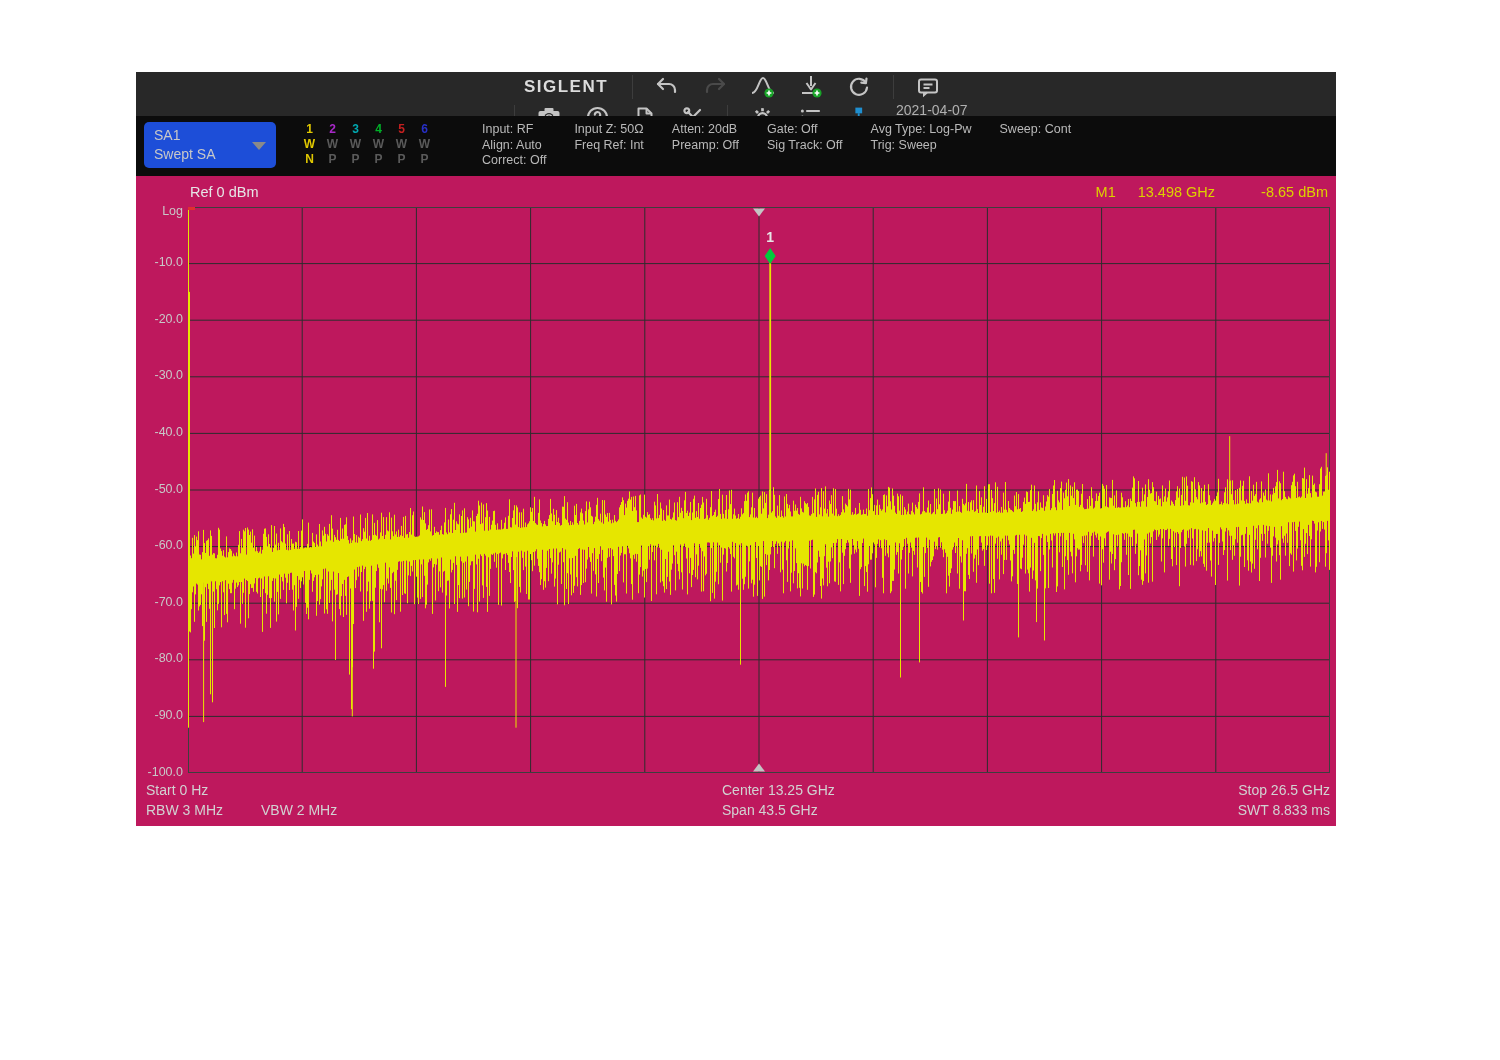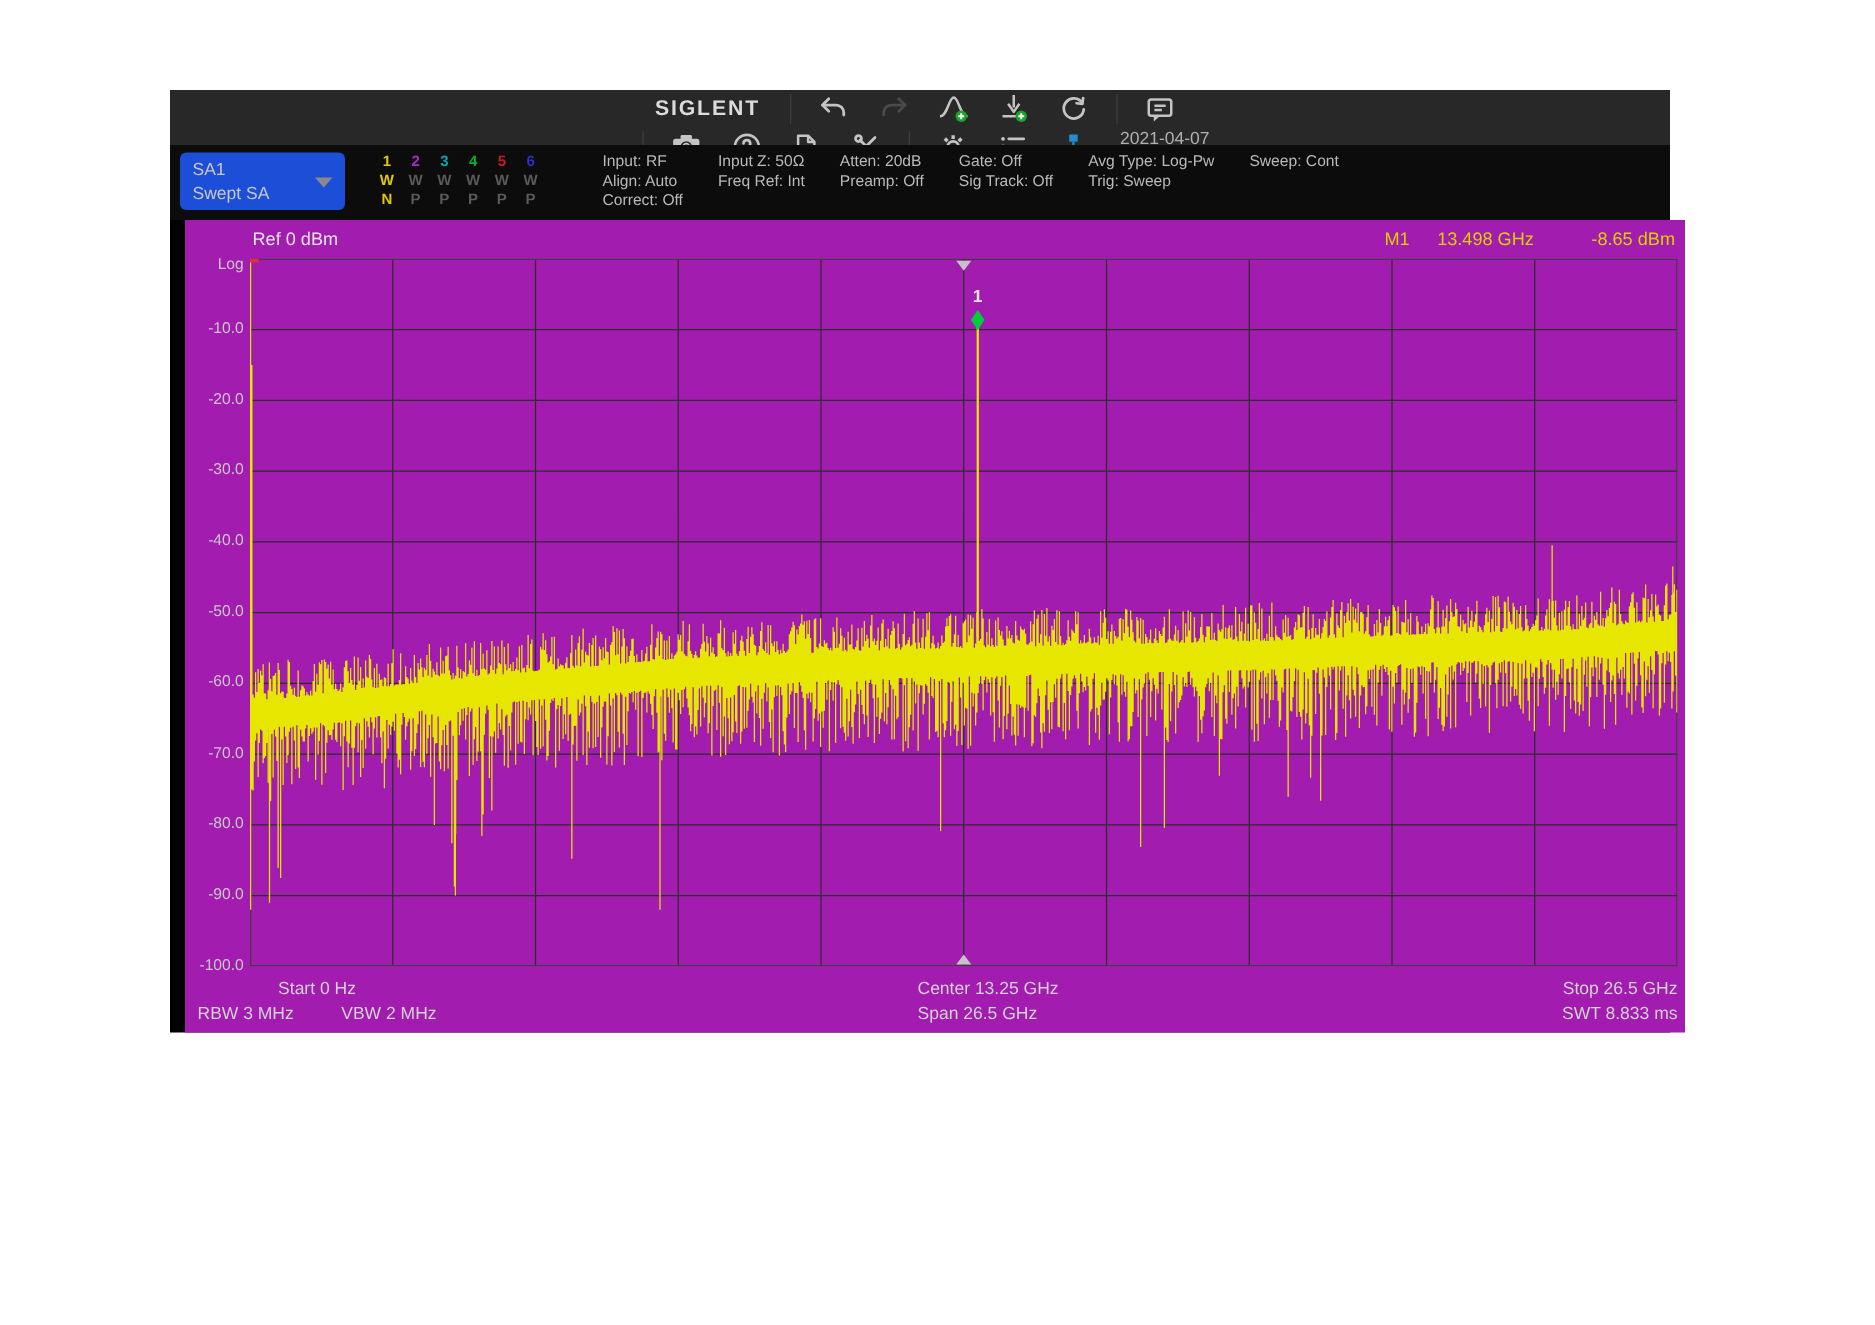--- a/index.html
+++ b/index.html
@@ -25,29 +25,29 @@
             padding:4px 10px;box-sizing:border-box;cursor:pointer;}
   .mode-line{color:#c8c8c8;font-size:14px;line-height:19px;}
   .chev{position:absolute;right:10px;top:20px;width:0;height:0;
         border-left:7px solid transparent;border-right:7px solid transparent;border-top:8px solid #8a8a8a;}
   .traces{display:flex;margin:6px 0 0 22px;}
   .trace{width:23px;text-align:center;font-size:12px;font-weight:bold;line-height:15px;cursor:pointer;}
   .grps{display:flex;margin:6px 0 0 18px;}
   .grp{margin-left:28px;font-size:12.5px;line-height:15.5px;color:#b9b9b9;white-space:nowrap;}
 
   
-  .display{position:absolute;left:12px;top:104px;width:1200px;height:650px;background:#a21caf;}
+  .display{position:absolute;left:0;top:104px;width:1200px;height:650px;background:#be185d;}
   .ref-row{position:absolute;left:54px;top:8px;color:#e6e6e6;font-size:14.5px;}
   .marker-readout{position:absolute;right:8px;top:8px;color:#ddd000;font-size:14.5px;display:flex;}
   .mr-id{margin-right:22px;}
   .mr-freq{margin-right:46px;}
   .scale-label{position:absolute;left:0;top:28px;width:47px;text-align:right;color:#c8c8c8;font-size:12.5px;}
   .ytick{position:absolute;left:0;width:47px;text-align:right;color:#c8c8c8;font-size:12.5px;}
   .plot-wrap{position:absolute;left:52px;top:31px;width:1142px;height:566px;}
-  .footer-left{position:absolute;left:10px;top:605px;color:#d2d2d2;font-size:14px;line-height:19.5px;text-align:center;}
+  .footer-left{position:absolute;left:10px;top:605px;color:#d2d2d2;font-size:14px;line-height:19.5px;}
   .footer-center{position:absolute;left:586px;top:605px;color:#d2d2d2;font-size:14px;line-height:19.5px;}
   .footer-right{position:absolute;right:6px;top:605px;color:#d2d2d2;font-size:14px;line-height:19.5px;text-align:right;}
   .fline span{cursor:pointer;}
   .rbw-gap{display:inline-block;width:38px;}
 </style>
 </head>
 <body>
 
 <div class="page">
 <div class="app">
@@ -300,21 +300,21 @@
             <rect x="0" y="0" width="7" height="3" fill="#e03030"></rect>
           </svg>
     </div>
 
     <div class="footer-left">
       <div class="fline"><span>Start  0 Hz</span></div>
       <div class="fline"><span>RBW  3 MHz</span><span class="rbw-gap"></span><span>VBW  2 MHz</span></div>
     </div>
     <div class="footer-center">
       <div class="fline"><span>Center  13.25 GHz</span></div>
-      <div class="fline"><span>Span  26.5 GHz</span></div>
+      <div class="fline"><span>Span  43.5 GHz</span></div>
     </div>
     <div class="footer-right">
       <div class="fline"><span>Stop  26.5 GHz</span></div>
       <div class="fline"><span>SWT  8.833 ms</span></div>
     </div>
   </div>
 
 </div>
 </div>
 

